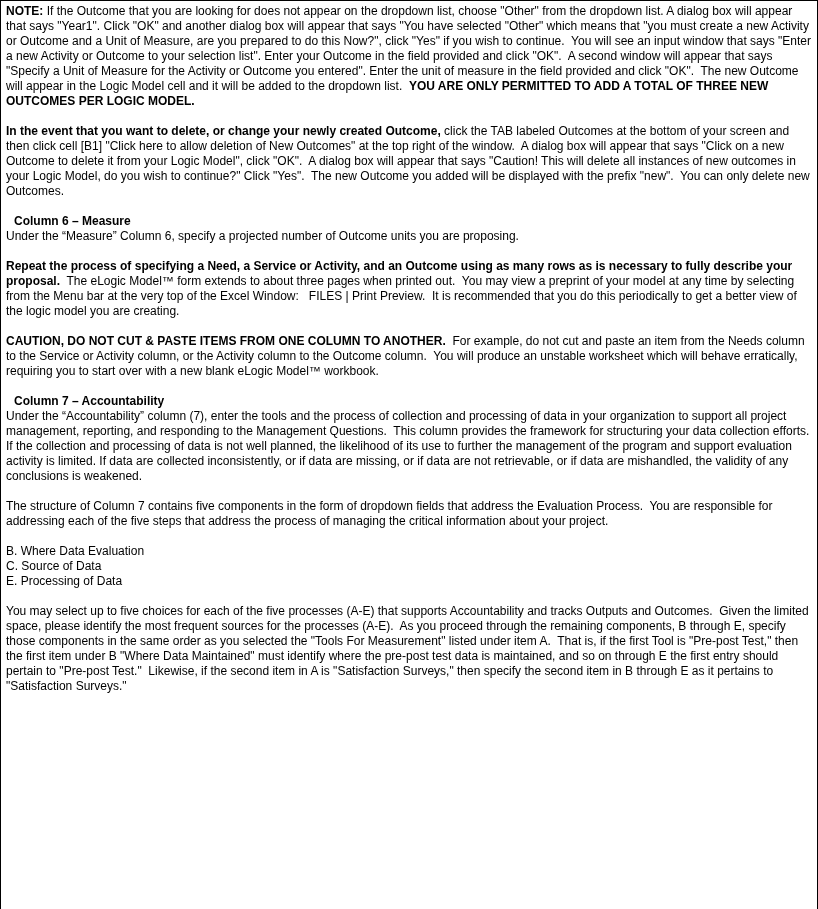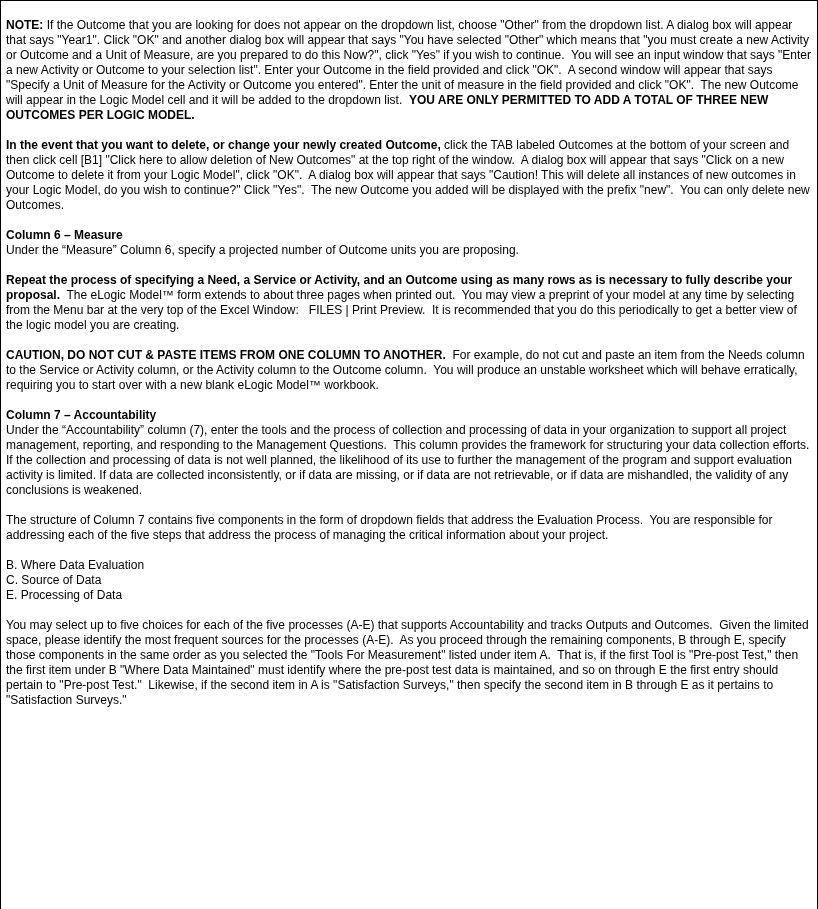--- a/index.html
+++ b/index.html
@@ -13,32 +13,32 @@
     box-sizing: border-box;
     border-top: 1px solid #000000;
     border-left: 1px solid #000000;
     border-right: 1px solid #000000;
     overflow: hidden;
   }
   .doc {
     box-sizing: border-box;
     width: 100%;
     height: 100%;
-    padding: 17px 4px 0 5px;
+    padding: 3px 4px 0 5px;
     font-family: "Liberation Sans", "DejaVu Sans", sans-serif;
     font-size: 12px;
     line-height: 15px;
     color: #000000;
     text-align: left;
   }
   .para {
     margin: 0 0 15px 0;
   }
   .para:last-child { margin-bottom: 0; }
-  .hd { font-weight: bold; }
+  .hd { font-weight: bold; margin-left: 8px; }
   b { font-weight: bold; }
   [data-bind] { white-space: pre-wrap; }
   .list-item { margin: 0; }
 </style>
 </head>
 <body>
 
 <div class="doc">
 
   <p class="para"><b data-bind="document.note_add_outcome.lead">NOTE:</b><span data-bind="document.note_add_outcome.body"> If the Outcome that you are looking for does not appear on the dropdown list, choose "Other" from the dropdown list. A dialog box will appear that says "Year1". Click "OK" and another dialog box will appear that says "You have selected "Other" which means that "you must create a new Activity or Outcome and a Unit of Measure, are you prepared to do this Now?", click "Yes" if you wish to continue.  You will see an input window that says "Enter a new Activity or Outcome to your selection list". Enter your Outcome in the field provided and click "OK".  A second window will appear that says "Specify a Unit of Measure for the Activity or Outcome you entered". Enter the unit of measure in the field provided and click "OK".  The new Outcome will appear in the Logic Model cell and it will be added to the dropdown list.  </span><b data-bind="document.note_add_outcome.tail">YOU ARE ONLY PERMITTED TO ADD A TOTAL OF THREE NEW OUTCOMES PER LOGIC MODEL.</b></p>

